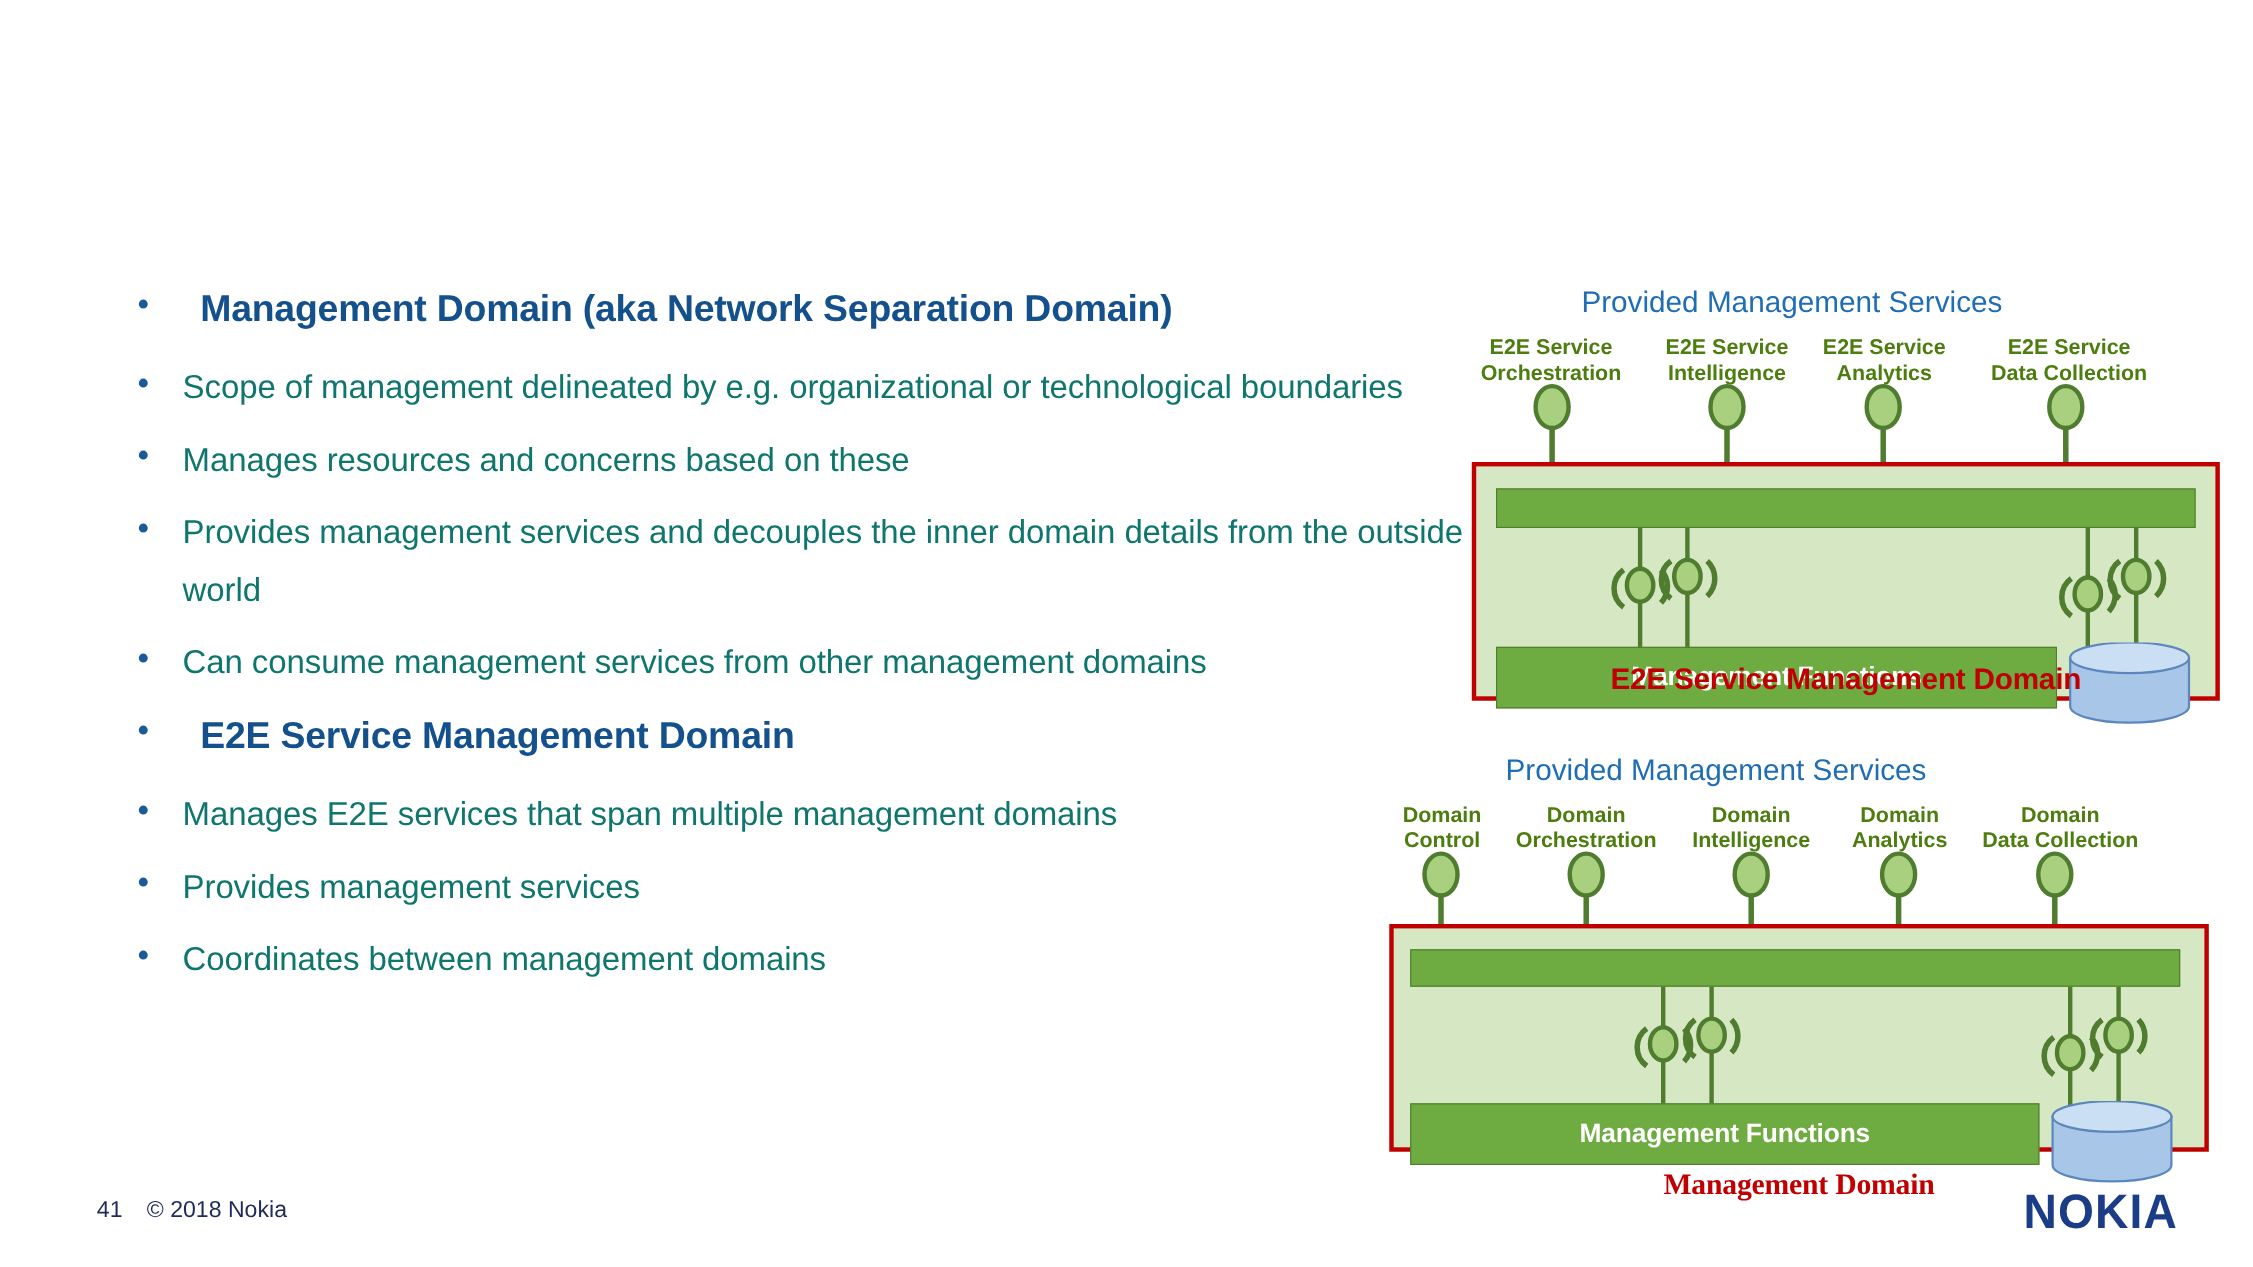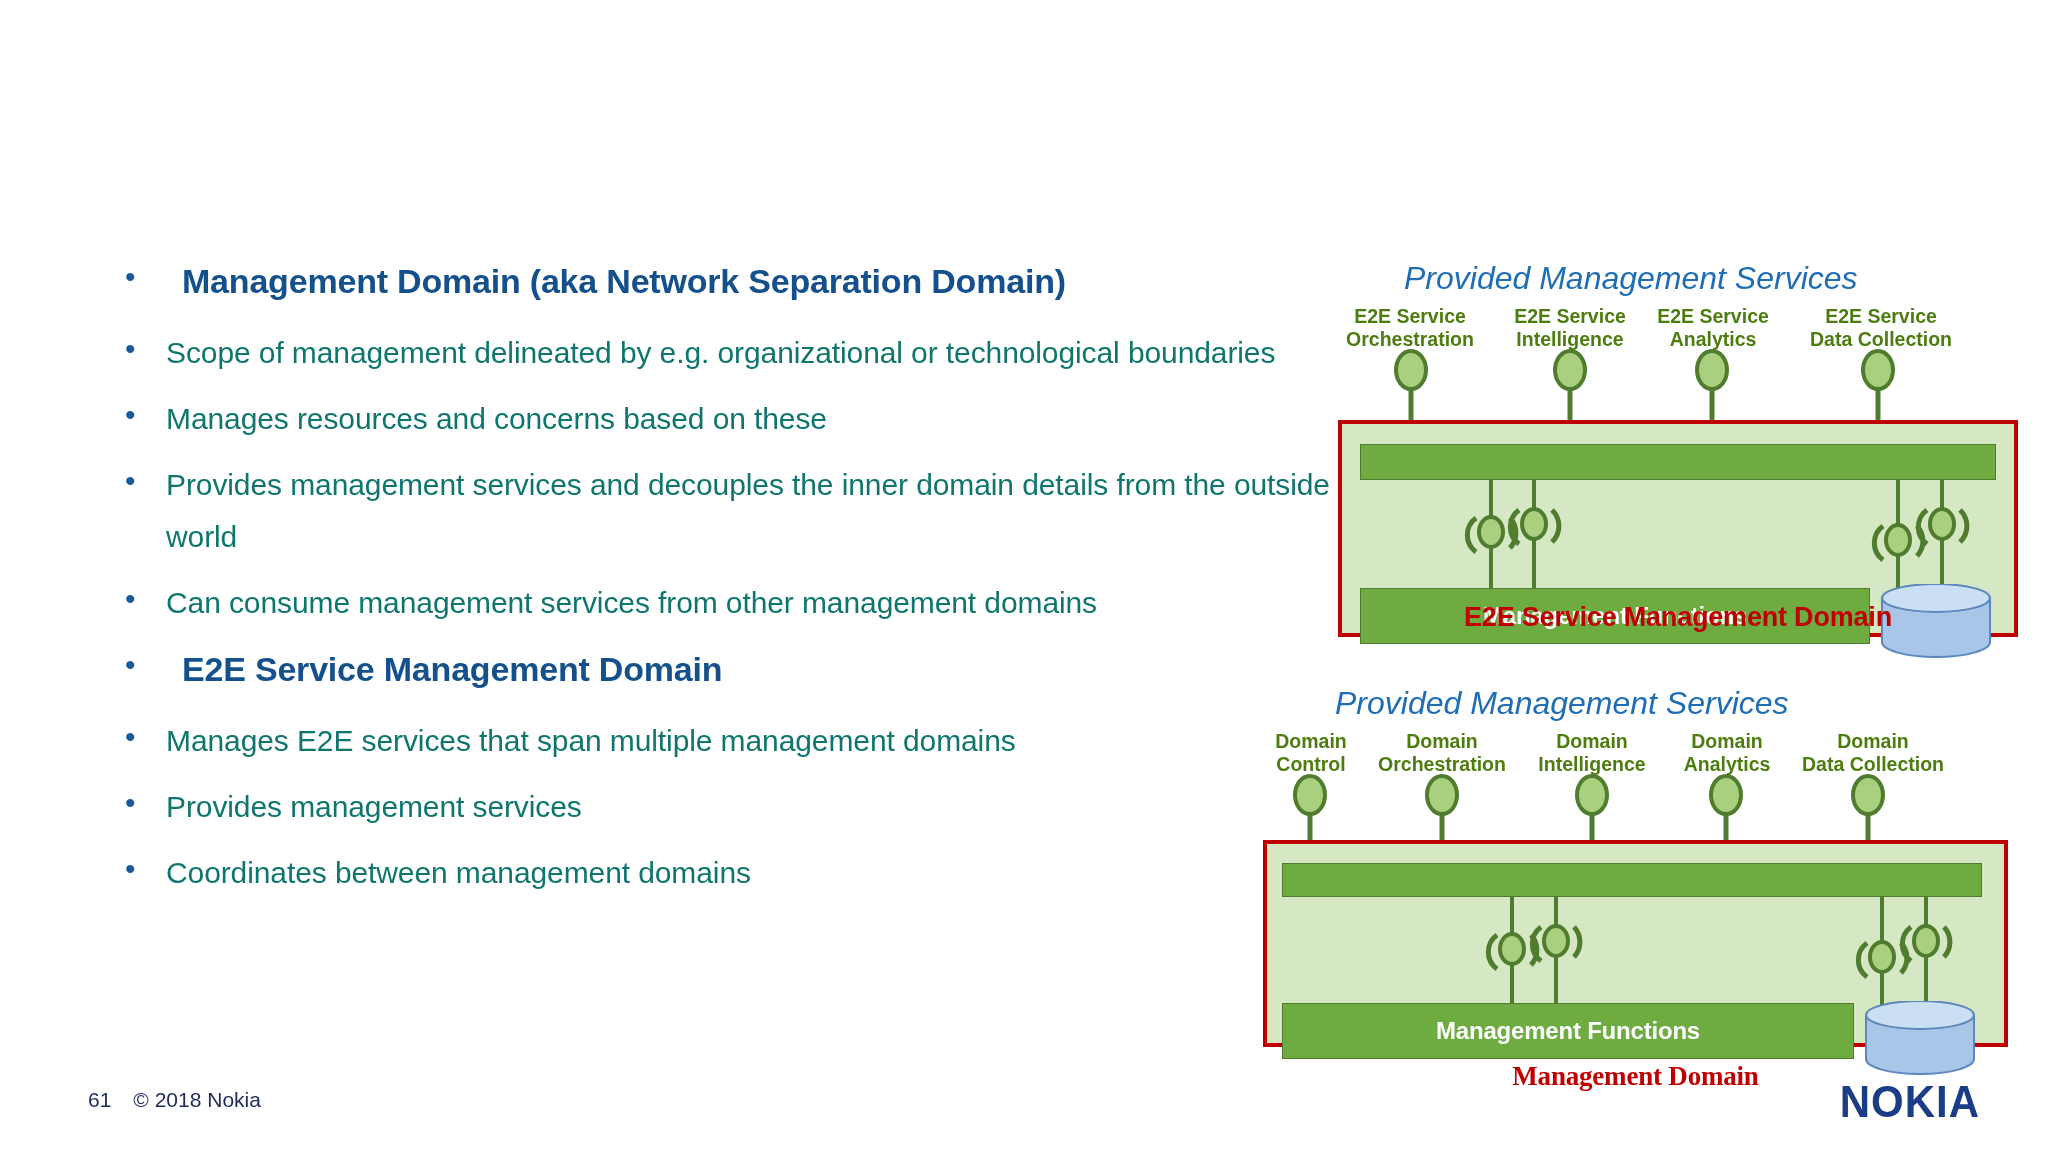--- a/index.html
+++ b/index.html
@@ -91,24 +91,23 @@
     font-family: "Liberation Sans", sans-serif;
     transform: scaleY(1.05);
   }
 
   
   .diagram { position: absolute; }
 
   .pms-title {
     position: absolute;
     color: #1f6db5;
-    font-size: 32px;
+    font-size: 27px;
     white-space: nowrap;
     text-align: center;
-    font-style: italic;
   }
   .svc-label {
     position: absolute;
     color: #4d7c0f;
     font-size: 19.5px;
     font-weight: bold;
     text-align: center;
     line-height: 23px;
     white-space: nowrap;
   }
@@ -362,16 +361,16 @@
 
   <svg class="db-cyl" style="left:660px; top:316px;" width="120" height="76" viewBox="0 0 120 76">
     <path d="M6 14 L6 58 A 54 15 0 0 0 114 58 L114 14 Z" fill="#a8c6e8" stroke="#5b87bd" stroke-width="2"></path>
     <ellipse cx="60" cy="14" rx="54" ry="14" fill="#cbdff4" stroke="#5b87bd" stroke-width="2"></ellipse>
   </svg>
 
   <div class="domain-caption" style="left:63px; top:376px; width:745px;font-family:Liberation Serif, serif;">Management Domain</div>
 </div>
 
 <div id="footer-left">
-  <span>61</span>
+  <span>41</span>
   <span>© 2018 Nokia</span>
 </div>
 <div id="nokia-logo">NOKIA</div>
 
 </body></html>

